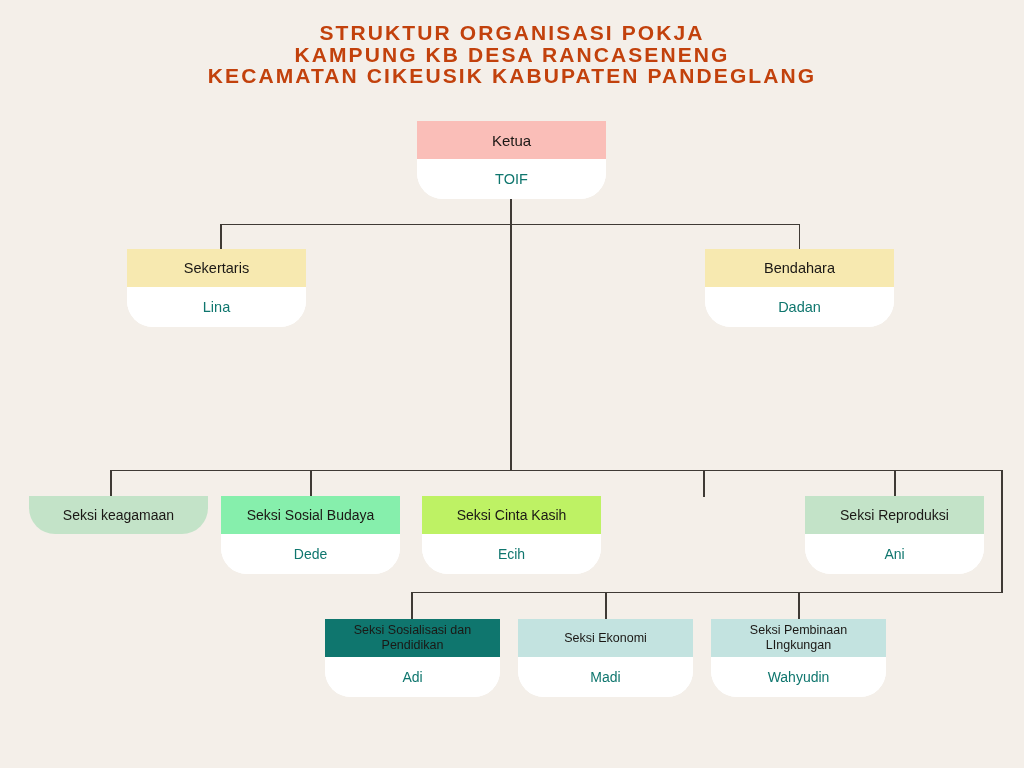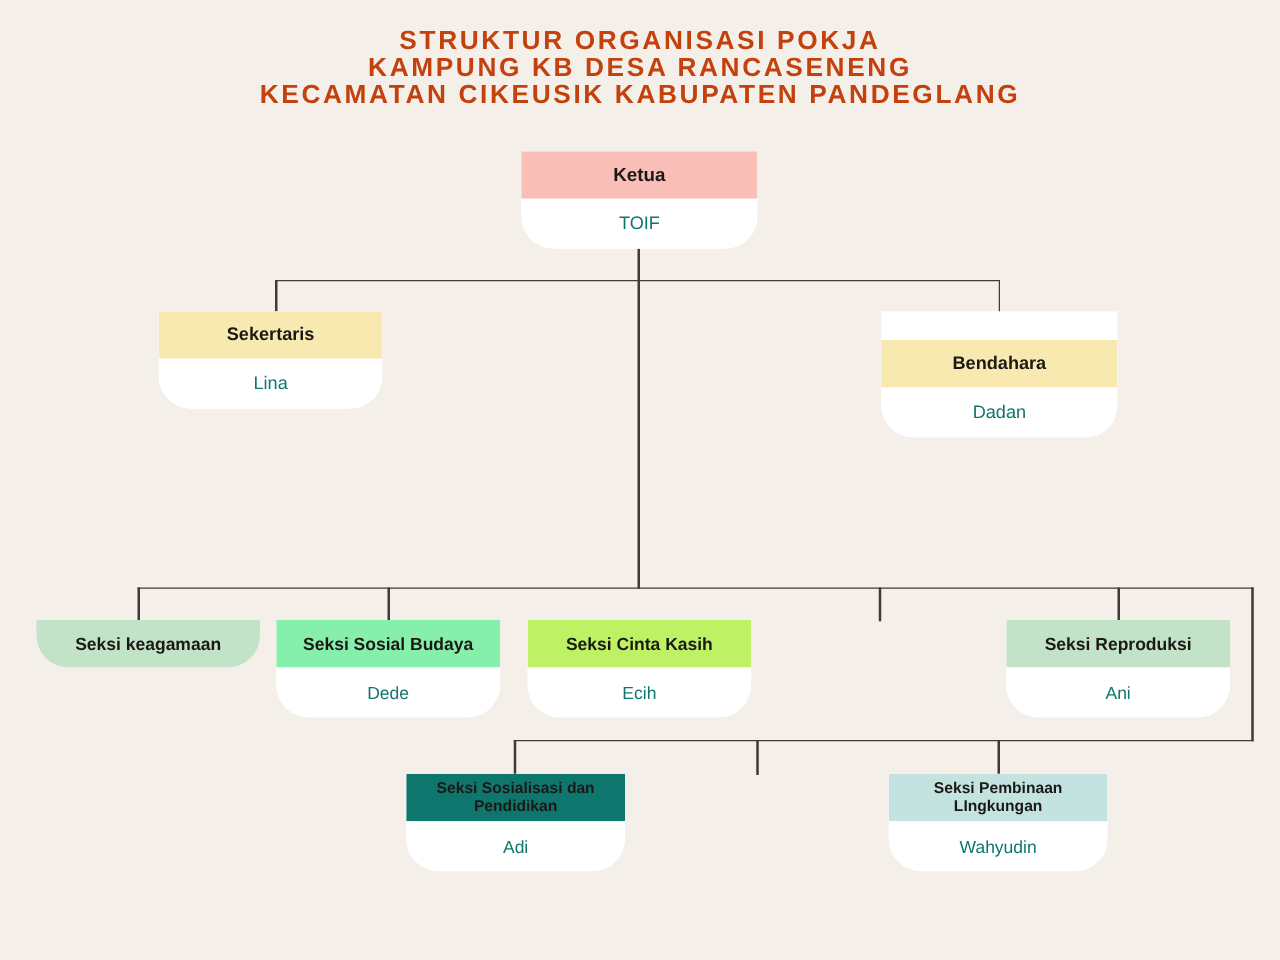--- a/index.html
+++ b/index.html
@@ -49,21 +49,21 @@
     position: absolute;
     border-radius: 0 0 26px 26px;
     overflow: hidden;
     background: #ffffff;
   }
   .node-head {
     display: flex;
     align-items: center;
     justify-content: center;
     text-align: center;
-    font-weight: bold;
+    font-weight: normal;
     color: #1b1815;
     box-sizing: border-box;
     padding: 0 6px;
   }
   .node-body {
     display: flex;
     align-items: center;
     justify-content: center;
     text-align: center;
     color: #0f766e;
@@ -118,21 +118,21 @@
     <div class="node-head" style="background:#FABEB8;">Ketua</div>
     <div class="node-body">TOIF</div>
   </div>
 
   <div class="node lvl2" style="left:127px; top:249px; width:179px;">
     <div class="node-head" style="background:#F7E9B0;">Sekertaris</div>
     <div class="node-body">Lina</div>
   </div>
 
   <div class="node lvl2" style="left:705px; top:249px; width:189px;">
-    <div class="node-head" style="background:#F7E9B0;margin-top:23px;">Bendahara</div>
+    <div class="node-head" style="background:#F7E9B0;">Bendahara</div>
     <div class="node-body">Dadan</div>
   </div>
 
   <div class="node lvl3" style="left:29px; top:496px; width:179px;">
     <div class="node-head" style="background:#C3E3C8;">Seksi keagamaan</div>
   </div>
 
   <div class="node lvl3" style="left:221px; top:496px; width:179px;">
     <div class="node-head" style="background:#86efac;">Seksi Sosial Budaya</div>
     <div class="node-body">Dede</div>
@@ -147,19 +147,23 @@
   <div class="node lvl3" style="left:805px; top:496px; width:179px;">
     <div class="node-head" style="background:#C3E3C8;">Seksi Reproduksi</div>
     <div class="node-body">Ani</div>
   </div>
 
   <div class="node lvl4" style="left:325px; top:619px; width:175px;">
     <div class="node-head" style="background:#0f766e;">Seksi Sosialisasi dan Pendidikan</div>
     <div class="node-body">Adi</div>
   </div>
 
+  <div class="node lvl4" style="left:518px; top:619px; width:175px;">
+    <div class="node-head" style="background:#C3E3E0;">Seksi Ekonomi</div>
+    <div class="node-body">Madi</div>
+  </div>
 
   <div class="node lvl4" style="left:711px; top:619px; width:175px;">
     <div class="node-head" style="background:#C3E3E0;">Seksi Pembinaan LIngkungan</div>
     <div class="node-body">Wahyudin</div>
   </div>
 
 </div>
 
 </body></html>

